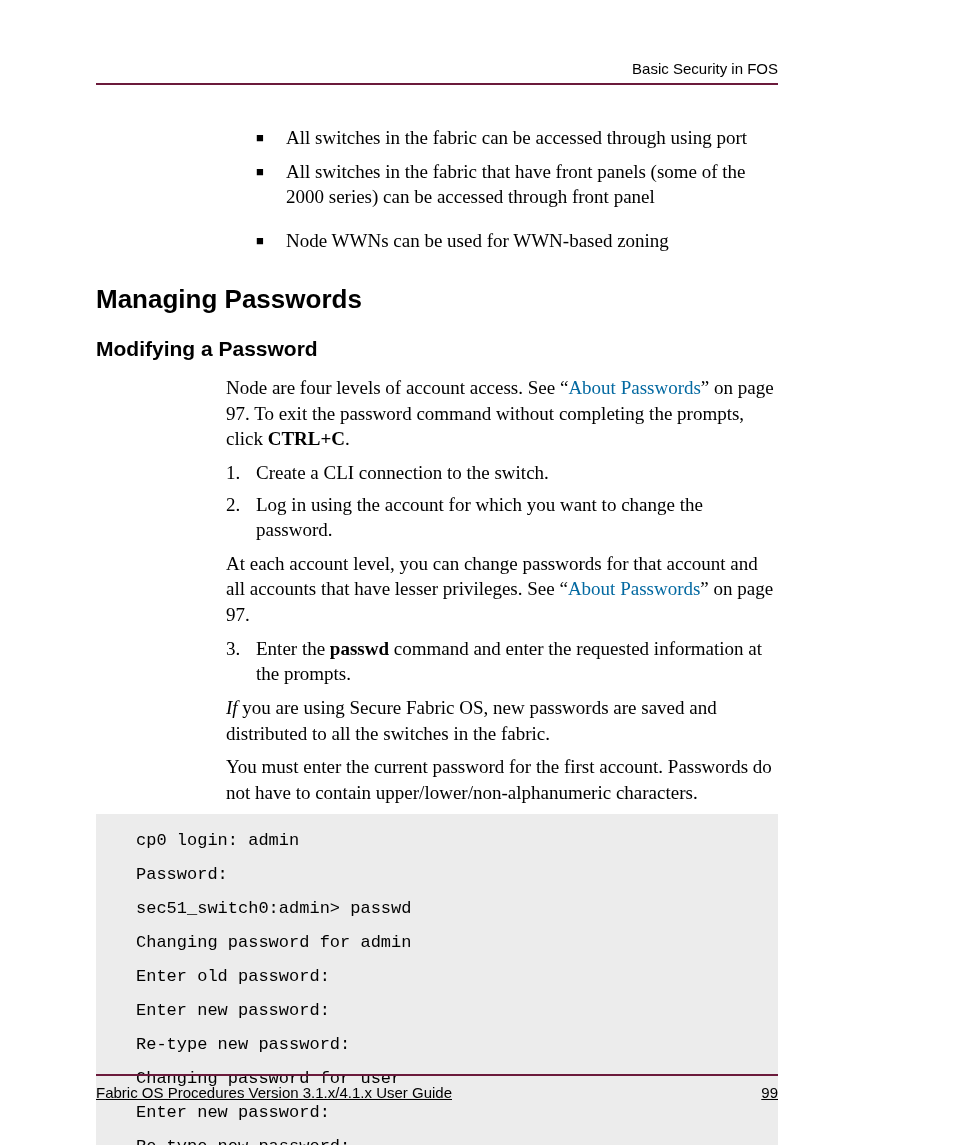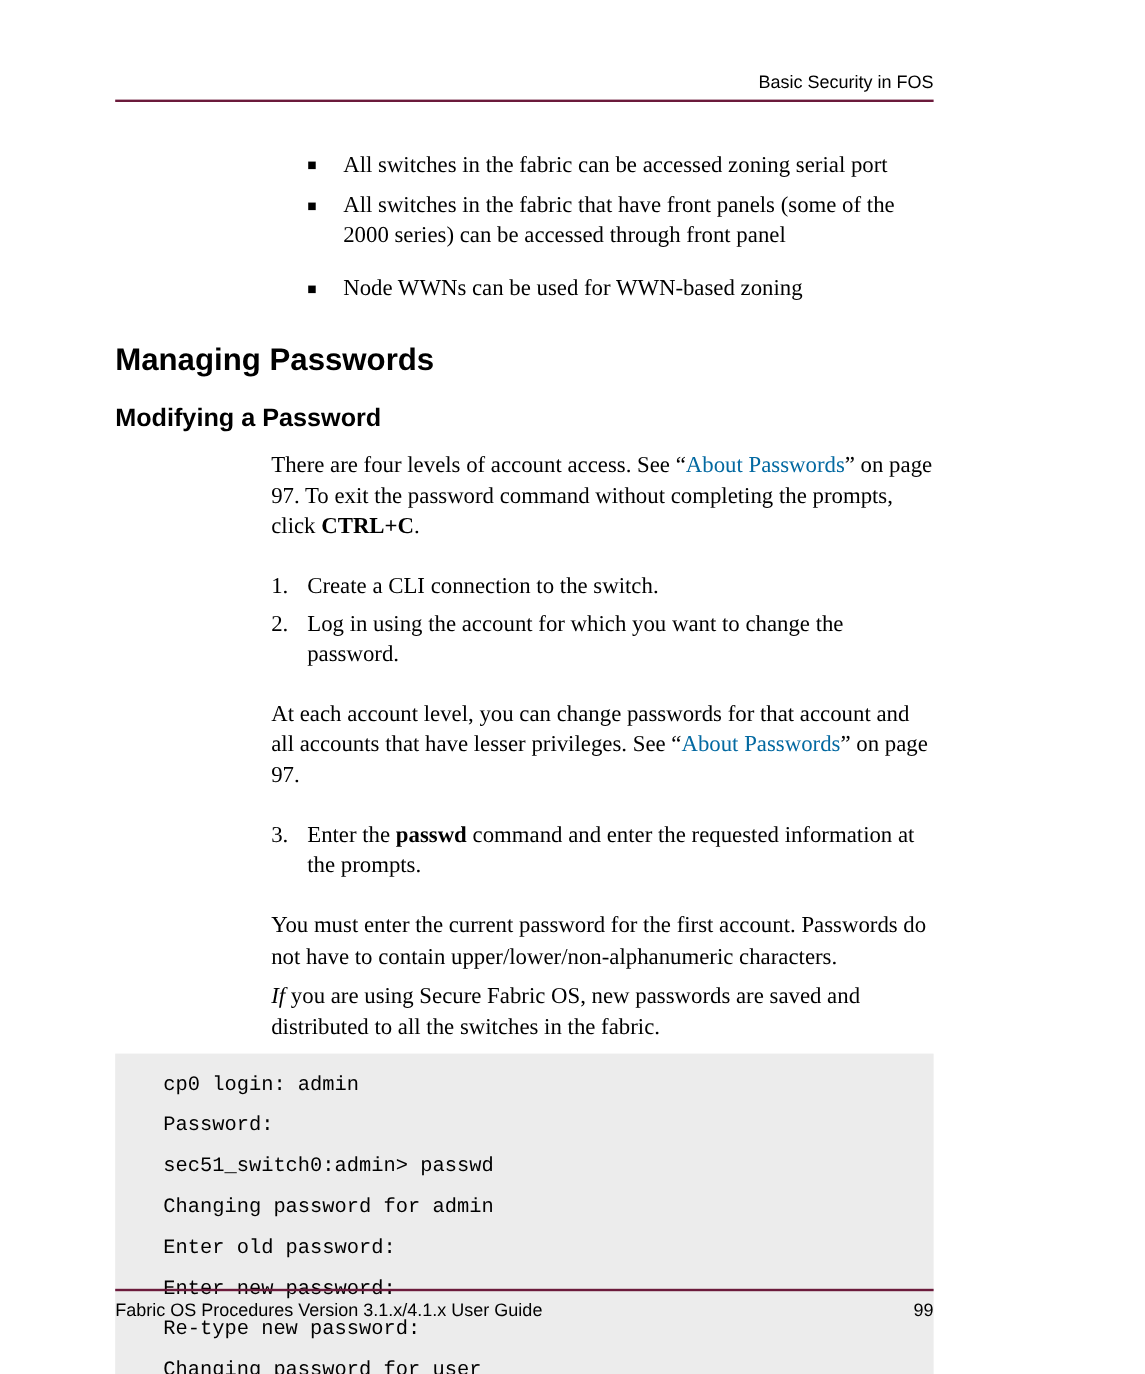--- a/index.html
+++ b/index.html
@@ -71,21 +71,21 @@
     font-size: 21px;
     margin: 18px 0 12px 0;
   }
   .body-para {
     margin: 8px 0;
     padding-left: 130px;
   }
   .ordered {
     list-style: none;
     padding-left: 130px;
-    margin: 24px 0;
+    margin: 8px 0;
     counter-reset: step var(--start, 0);
   }
   .ordered li {
     position: relative;
     padding-left: 30px;
     margin-bottom: 6px;
     counter-increment: step;
   }
   .ordered li::before {
     content: counter(step) ".";
@@ -124,71 +124,72 @@
   .footer-rule {
     border: none;
     border-top: 2px solid #6b1a3b;
     margin: 0 0 8px 0;
   }
   .footer-row {
     display: flex;
     justify-content: space-between;
     font-family: Arial, Helvetica, sans-serif;
     font-size: 15px;
+    text-decoration: underline;
   }
 </style>
 </head>
 <body>
 
 <div class="page">
 
   <div class="header-bar">
     <div class="header-title">Basic Security in FOS</div>
     <hr class="header-rule">
   </div>
 
   <div class="content">
 
     <ul class="bulleted">
-      <li>All switches in the fabric can be accessed zoning serial port</li>
+      <li>All switches in the fabric can be accessed through using port</li>
       <li>All switches in the fabric that have front panels (some of the 2000 series) can be accessed through front panel</li>
     </ul>
 
     <ul class="bulleted">
       <li>Node WWNs can be used for WWN-based zoning</li>
     </ul>
 
     <div class="h2">Managing Passwords</div>
 
     <div class="h3">Modifying a Password</div>
 
     <p class="body-para">
-      <span>There are four levels of account access. See “</span><span class="link">About Passwords</span><span>” on page 97. To exit the password command without completing the prompts, click </span><span class="bold">CTRL+C</span><span>.</span>
+      <span>Node are four levels of account access. See “</span><span class="link">About Passwords</span><span>” on page 97. To exit the password command without completing the prompts, click </span><span class="bold">CTRL+C</span><span>.</span>
     </p>
 
     <ol class="ordered">
       <li>Create a CLI connection to the switch.</li>
       <li>Log in using the account for which you want to change the password.</li>
     </ol>
 
     <p class="body-para">
       <span>At each account level, you can change passwords for that account and all accounts that have lesser privileges. See “</span><span class="link">About Passwords</span><span>” on page 97.</span>
     </p>
 
     <ol class="ordered start3">
       <li>
         <span>Enter the </span><span class="bold">passwd</span><span> command and enter the requested information at the prompts.</span>
       </li>
     </ol>
 
-    <p class="body-para">You must enter the current password for the first account. Passwords do not have to contain upper/lower/non-alphanumeric characters.</p>
-
     <p class="body-para">
       <span class="italic">If</span><span> you are using Secure Fabric OS, new passwords are saved and distributed to all the switches in the fabric.</span>
     </p>
+
+    <p class="body-para">You must enter the current password for the first account. Passwords do not have to contain upper/lower/non-alphanumeric characters.</p>
 
 
     <div class="codeblock">cp0 login: admin
 Password:
 sec51_switch0:admin&gt; passwd
 Changing password for admin
 Enter old password:
 Enter new password:
 Re-type new password:
 Changing password for user

